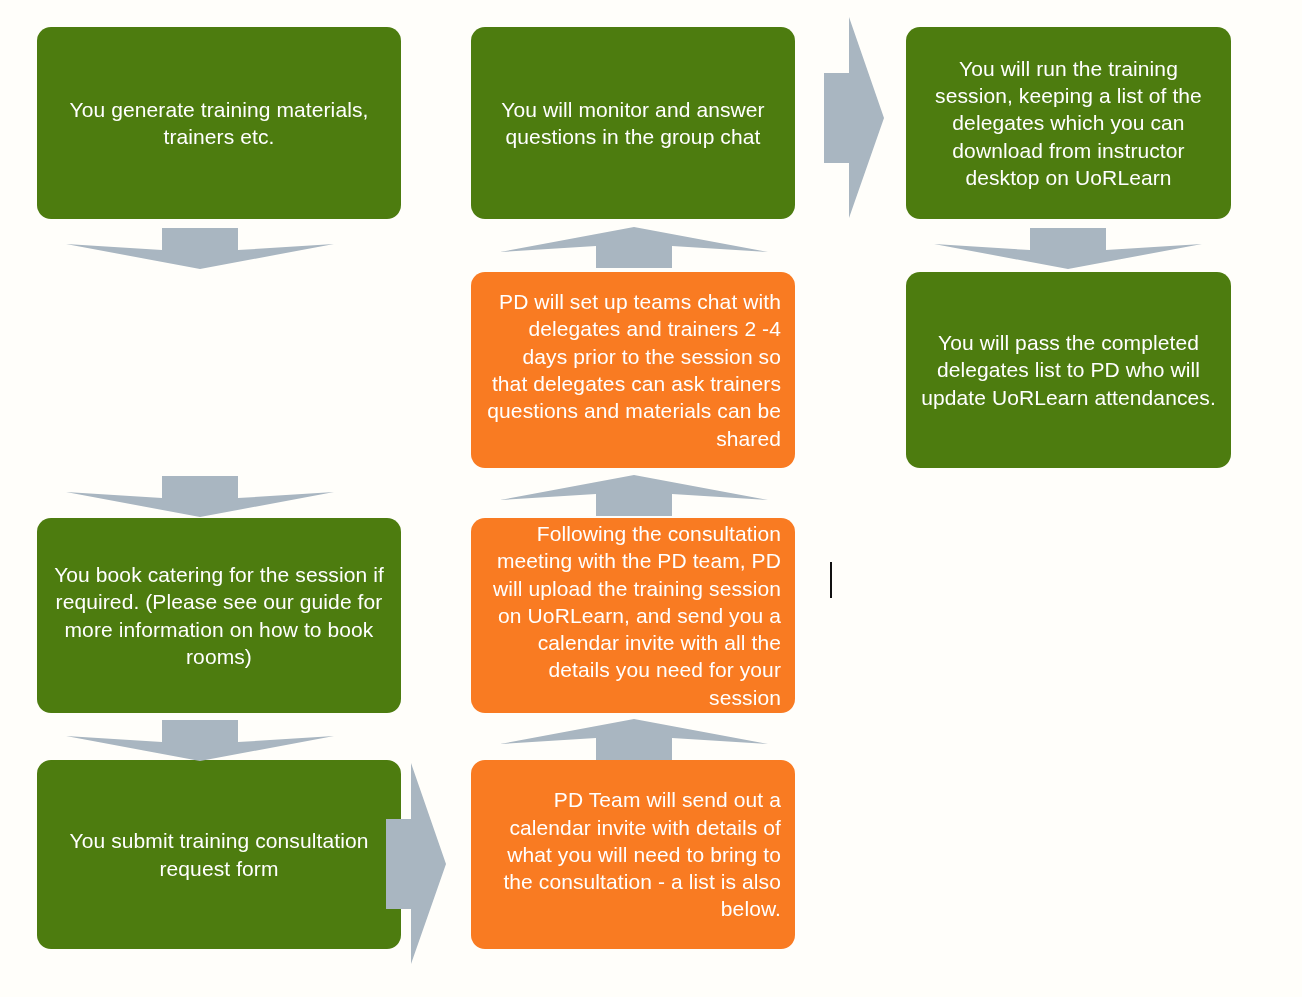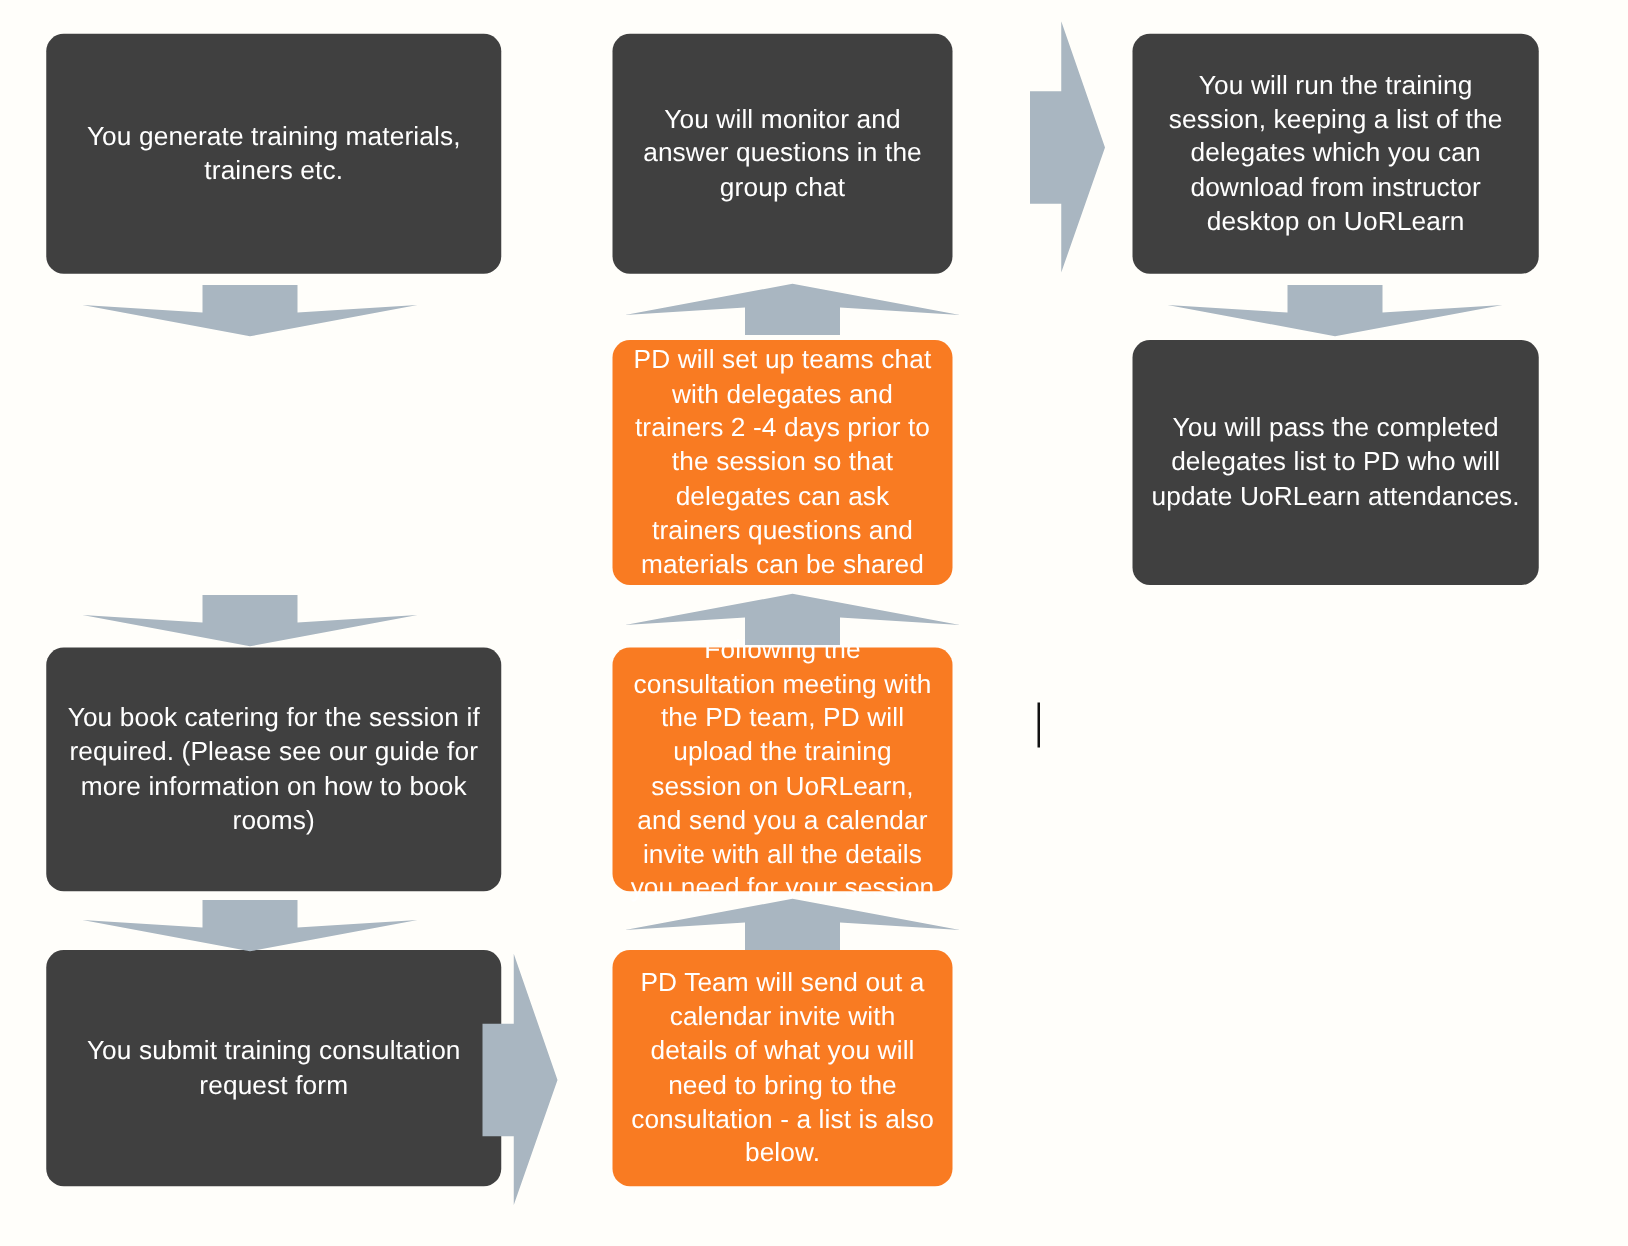--- a/index.html
+++ b/index.html
@@ -29,26 +29,26 @@
     align-items: center;
     justify-content: center;
     text-align: center;
     color: #ffffff;
     padding: 10px 14px;
     line-height: 1.30;
     font-size: 21px;
     white-space: pre-line;
     letter-spacing: 0.1px;
   }
-  .box.blue   { background: #404040; }
-  .box.orange { background: #f97b22; }
+  .box.blue   { background: #4d7c0f; }
+  .box.orange { background: #f97b22; text-align: right; }
 
   
   .col1 { left: 37px;  width: 364px; }
-  .col2 { left: 490px; width: 272px; }
+  .col2 { left: 471px; width: 324px; }
   .col3 { left: 906px; width: 325px; }
 
   .row1 { top: 27px;  height: 192px; }
   .row2 { top: 272px; height: 196px; }
   .row3 { top: 518px; height: 195px; }
   .row4 { top: 760px; height: 189px; }
 
   
   .arrow {
     position: absolute;

